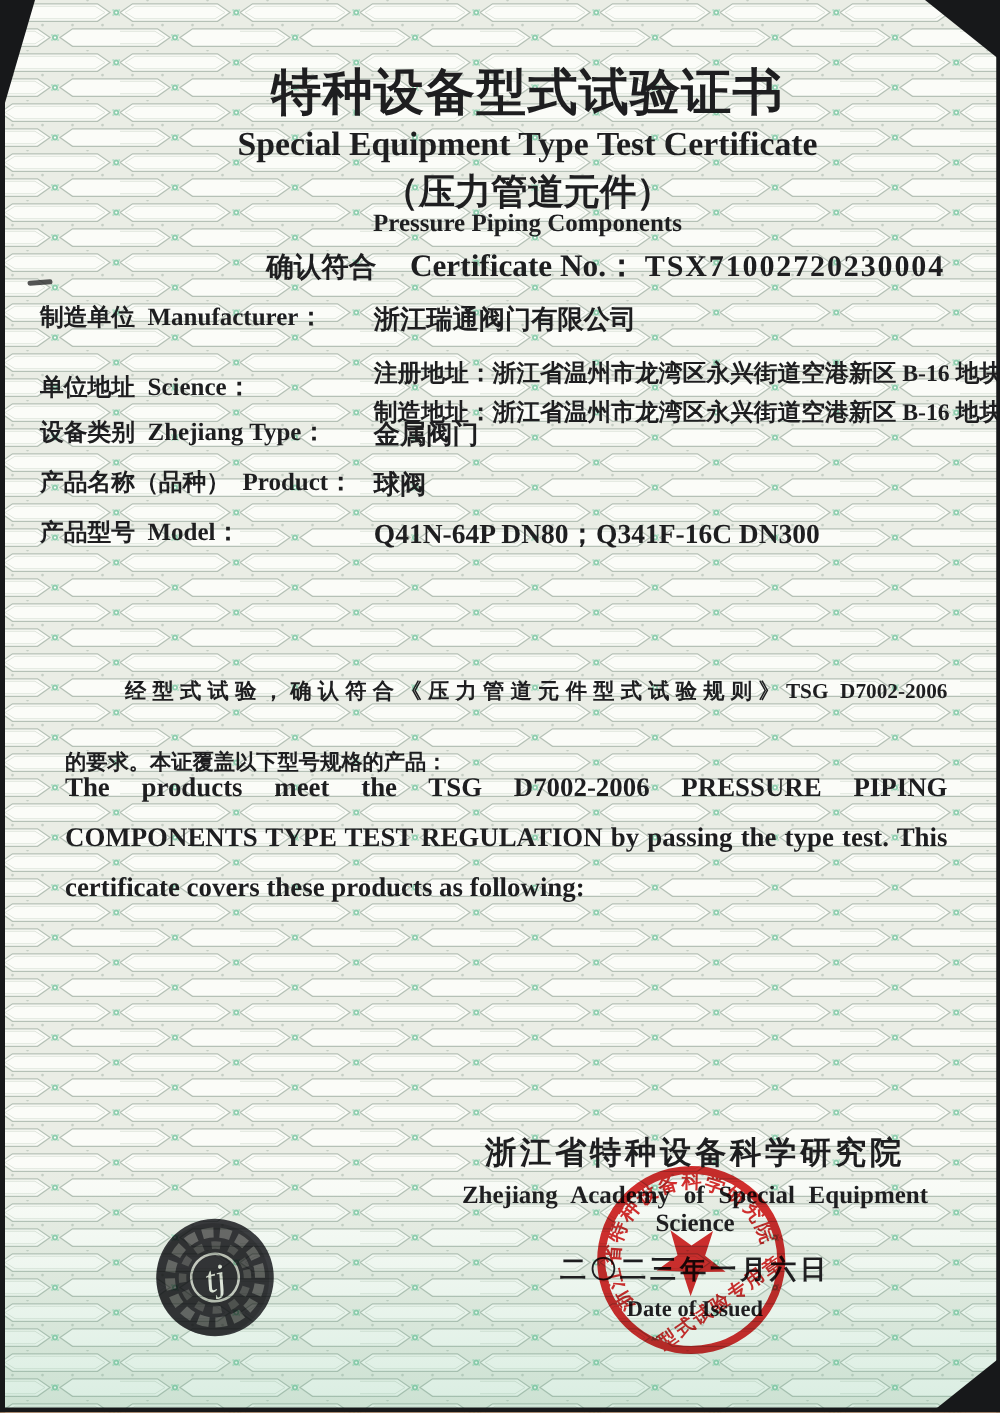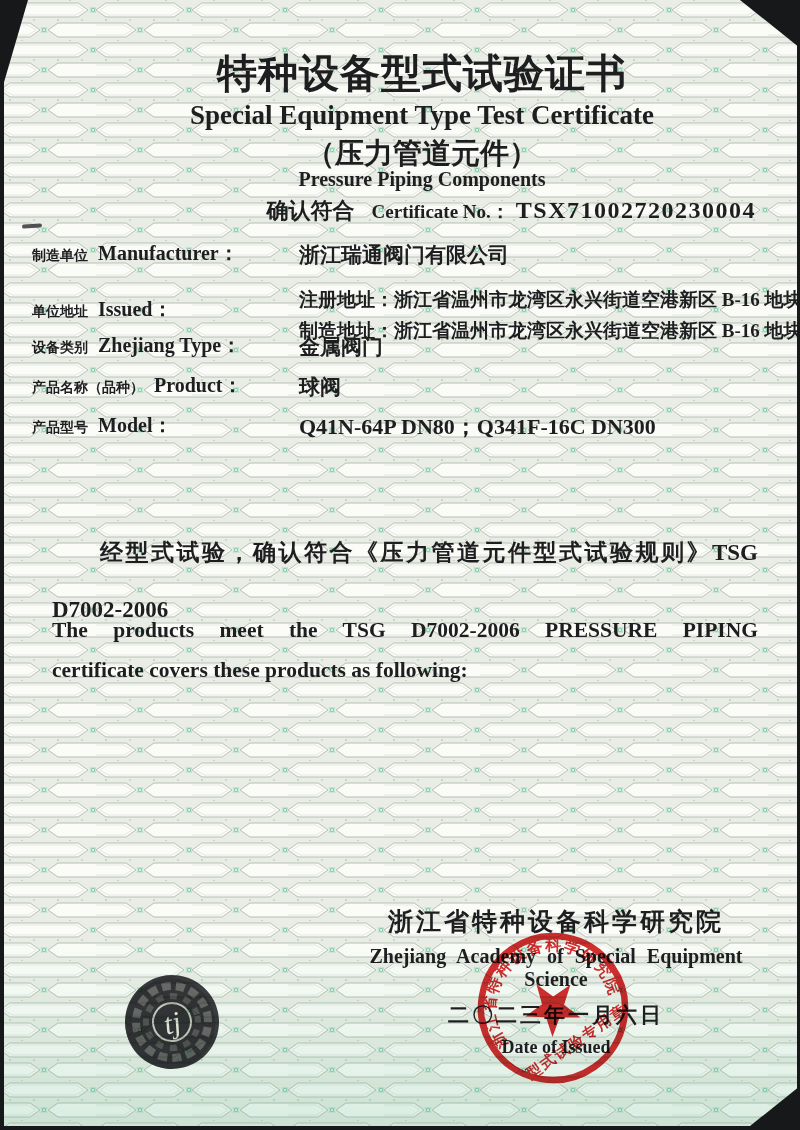--- a/index.html
+++ b/index.html
@@ -12,32 +12,32 @@
   .layer{position:absolute;z-index:2;}
   .center-line{position:absolute;left:0;width:800px;text-align:center;z-index:2;}
 
   .title-cn{top:46px;font-size:40px;font-weight:bold;letter-spacing:1px;padding-left:22px;}
   .title-en{top:100px;font-size:27px;font-weight:bold;padding-left:22px;}
   .subtitle-cn{top:134px;font-size:29px;font-weight:bold;padding-left:22px;}
   .subtitle-en{top:168px;font-size:20px;font-weight:bold;padding-left:22px;}
 
   .certno{top:196px;right:44px;left:auto;text-align:right;white-space:nowrap;}
   .certno .cn{font-size:22px;font-weight:bold;}
-  .certno .en{font-size:19px;font-weight:bold;margin-left:13px;}
+  .certno .en{font-size:25px;font-weight:bold;margin-left:23px;}
   .certno .val{font-size:24px;font-weight:bold;letter-spacing:1.5px;margin-left:2px;}
 
   .row-label{position:absolute;left:32px;white-space:nowrap;z-index:2;}
-  .row-label .cn{font-size:14px;font-weight:bold;}
+  .row-label .cn{font-size:19px;font-weight:bold;}
   .row-label .en{font-size:20px;font-weight:bold;margin-left:6px;}
   .row-value{position:absolute;left:252px;font-weight:bold;white-space:nowrap;z-index:2;margin-left:47px;}
 
   .addr-line{font-size:19px;font-weight:bold;line-height:31px;white-space:nowrap;}
 
   .para{position:absolute;left:52px;width:706px;z-index:2;}
-  .para-cn{top:524px;font-size:23px;line-height:57px;font-weight:bold;}
+  .para-cn{top:524px;font-size:17px;line-height:57px;font-weight:bold;}
   .para-cn .jline{text-align:justify;text-align-last:justify;}
   .para-cn .indent{text-indent:48px;}
   .para-cn .lastline{text-align:left;}
   .para-en{top:610px;font-size:21.5px;line-height:40px;font-weight:bold;}
   .para-en .jline{text-align:justify;text-align-last:justify;}
   .para-en .lastline{text-align:left;}
 
   .spec{position:absolute;left:152px;top:797px;font-size:24px;font-weight:bold;z-index:2;white-space:nowrap;}
 
   .issuer{position:absolute;left:340px;top:905px;width:432px;text-align:center;z-index:2;}
@@ -119,21 +119,21 @@
   <div class="smudge"></div>
 
   <div class="row-label" style="top:240px">
     <span class="cn">制造单位</span>
     <span class="en">Manufacturer：</span>
   </div>
   <div class="row-value" style="top:241px;font-size:21px">浙江瑞通阀门有限公司</div>
 
   <div class="row-label" style="top:296px">
     <span class="cn">单位地址</span>
-    <span class="en">Issued：</span>
+    <span class="en">Science：</span>
   </div>
   <div class="row-value" style="top:284px">
     <div class="addr-line">注册地址：浙江省温州市龙湾区永兴街道空港新区 B-16 地块</div>
     <div class="addr-line">制造地址：浙江省温州市龙湾区永兴街道空港新区 B-16 地块 1 楼 1 车间</div>
   </div>
 
   <div class="row-label" style="top:332px">
     <span class="cn">设备类别</span>
     <span class="en">Zhejiang Type：</span>
   </div>
@@ -147,23 +147,25 @@
 
   <div class="row-label" style="top:412px">
     <span class="cn">产品型号</span>
     <span class="en">Model：</span>
   </div>
   <div class="row-value" style="top:412px;font-size:22px">Q41N-64P DN80；Q341F-16C DN300</div>
 
 
   <div class="para para-cn">
     <div class="jline indent">经型式试验，确认符合《压力管道元件型式试验规则》TSG D7002-2006</div>
+    <div class="lastline">的要求。本证覆盖以下型号规格的产品：</div>
   </div>
   <div class="para para-en">
     <div class="jline">The products meet the TSG D7002-2006 PRESSURE PIPING</div>
+    <div class="jline">COMPONENTS TYPE TEST REGULATION by passing the type test. This</div>
     <div class="lastline">certificate covers these products as following:</div>
   </div>
 
 
   <div class="issuer">
     <div class="name-cn">浙江省特种设备科学研究院</div>
     <div class="name-en">Zhejiang  Academy  of  Special  Equipment  Science</div>
     <div class="date-cn">二〇二三年一月六日</div>
     <div class="date-label">Date of Issued</div>
   </div>

